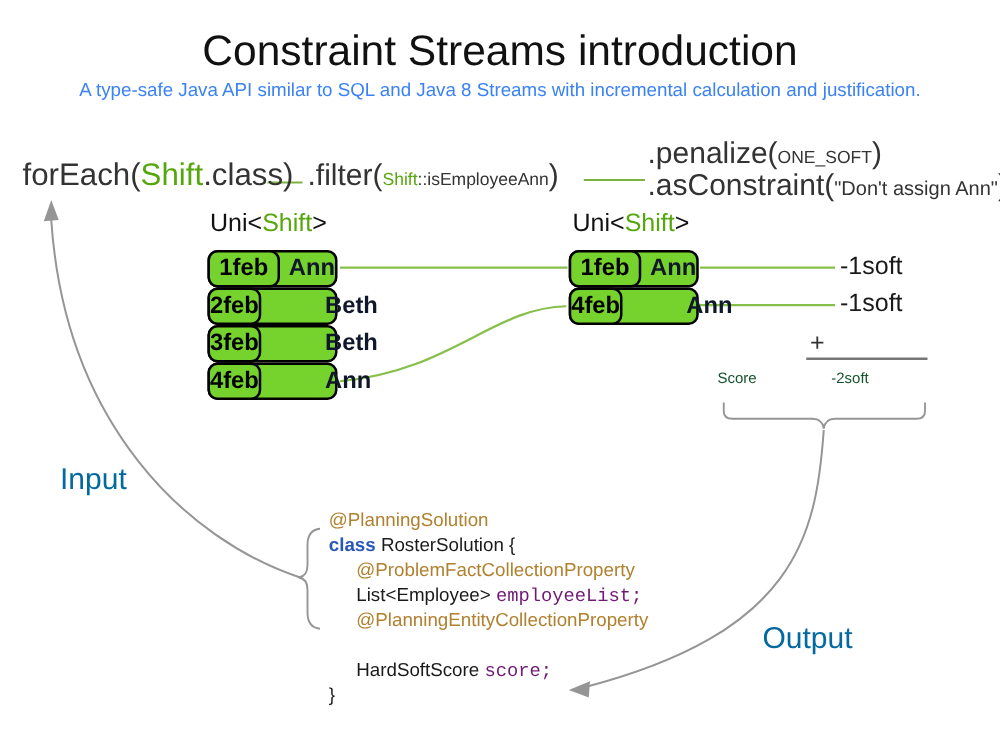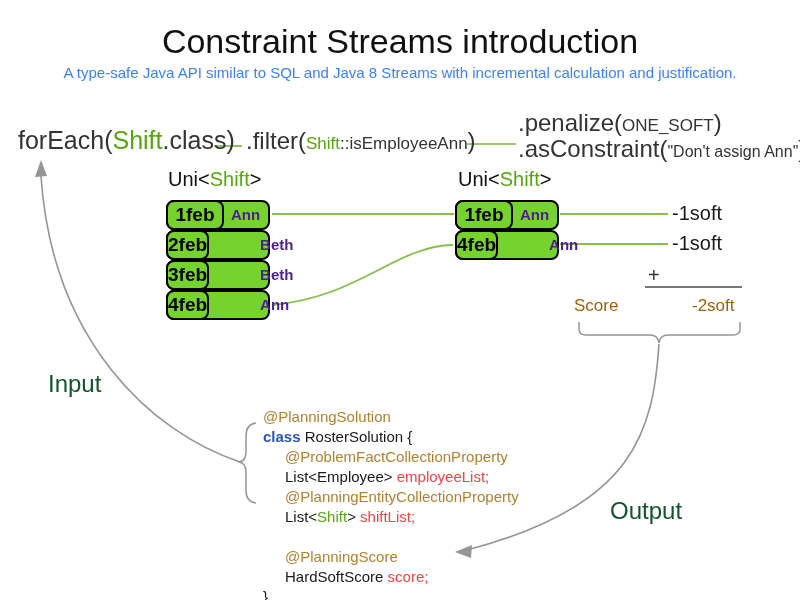--- a/index.html
+++ b/index.html
@@ -5,47 +5,47 @@
   html,body{margin:0;padding:0;background:#fff;}
   #canvas{
     position:relative;width:800px;height:600px;background:#ffffff;
     font-family:"Liberation Sans","DejaVu Sans",sans-serif;color:#1a1a1a;overflow:hidden;
   }
   #overlay{position:absolute;left:0;top:0;z-index:0;}
   .abs{position:absolute;z-index:1;line-height:1.15;}
   .title{width:800px;text-align:center;top:22px;left:0;font-size:34px;color:#111;}
   .subtitle{width:800px;text-align:center;top:64px;left:0;font-size:15px;color:#3b82f6;}
   .codecall{font-size:25px;color:#333;white-space:nowrap;line-height:1;}
-  .codecall .sm{font-size:17px;}
+  .codecall .sm{font-size:14px;}
   .green-t{color:#56a70e;}
   .uni{font-size:20px;color:#111;white-space:nowrap;}
   .stream-table{display:flex;flex-direction:column;font-weight:bold;}
   .srow{
     display:flex;align-items:center;box-sizing:border-box;
     width:104px;height:30px;margin-bottom:0;
     background:#76d22d;border:2px solid #000;border-radius:8px;
   }
   .srow + .srow{margin-top:0;gap:44px;}
   .dcell{
     display:inline-flex;align-items:center;justify-content:center;box-sizing:border-box;
     height:30px;width:58px;margin:-2px 0 -2px -2px;
     background:#76d22d;border:2px solid #000;border-radius:8px;
     font-size:19px;color:#000;
   }
-  .ncell{padding-left:7px;font-size:15px;color:#4c1d95;}
+  .ncell{padding-left:7px;font-size:19px;color:#0f172a;}
   .penalty{font-size:20px;color:#1a1a1a;}
   .plus{font-size:20px;color:#333;}
-  .scoreword{font-size:17px;color:#a16207;}
-  .flowlabel{font-size:24px;color:#14532d;}
+  .scoreword{font-size:12px;color:#14532d;}
+  .flowlabel{font-size:24px;color:#0369a1;}
   .code{font-size:15px;color:#1a1a1a;}
   .code .cline{height:20px;white-space:pre;}
   .code .ind{padding-left:22px;}
   .ann{color:#b0812f;}
   .kw{color:#2a56b8;font-weight:bold;text-align:center;}
-  .fld{color:#ef4444;}
+  .fld{color:#701a75;font-family:Liberation Mono, monospace;}
   .gen{color:#56a70e;}
 </style>
 </head>
 <body>
 
 <div id="canvas">
 
   <svg id="overlay" width="800" height="600" viewBox="0 0 800 600">
 
     <path d="M 240 462 C 150 432, 52 340, 41 176" fill="none" stroke="#959595" stroke-width="1.6"></path>
@@ -119,31 +119,29 @@
     <div class="srow">
       <span class="dcell">4feb</span>
       <span class="ncell">Ann</span>
     </div>
   </div>
 
   <div class="abs penalty" style="left:672px;top:202px;">-1soft</div>
   <div class="abs penalty" style="left:672px;top:232px;">-1soft</div>
   <div class="abs plus" style="left:648px;top:264px;">+</div>
   <div class="abs scoreword" style="left:574px;top:296px;">Score</div>
-  <div class="abs scoreword" style="left:692px;top:296px;">-2soft</div>
+  <div class="abs scoreword" style="left:665px;top:296px;">-2soft</div>
 
   <div class="abs flowlabel" style="left:48px;top:370px;">Input</div>
   <div class="abs flowlabel" style="left:610px;top:497px;">Output</div>
 
   <div class="abs code" style="left:263px;top:380px;margin-top:28px;">
     <div class="cline"><span class="ann">@PlanningSolution</span></div>
     <div class="cline"><span class="kw">class</span><span> RosterSolution {</span></div>
     <div class="cline ind"><span class="ann">@ProblemFactCollectionProperty</span></div>
     <div class="cline ind"><span>List&lt;Employee&gt; </span><span class="fld">employeeList;</span></div>
     <div class="cline ind"><span class="ann">@PlanningEntityCollectionProperty</span></div>
-    <div class="cline ind"><span>List&lt;</span><span class="gen">Shift</span><span>&gt; </span><span class="fld">shiftList;</span></div>
     <div class="cline"></div>
-    <div class="cline ind"><span class="ann">@PlanningScore</span></div>
     <div class="cline ind"><span>HardSoftScore </span><span class="fld">score;</span></div>
     <div class="cline"><span>}</span></div>
   </div>
 
 </div>
 
 </body></html>

